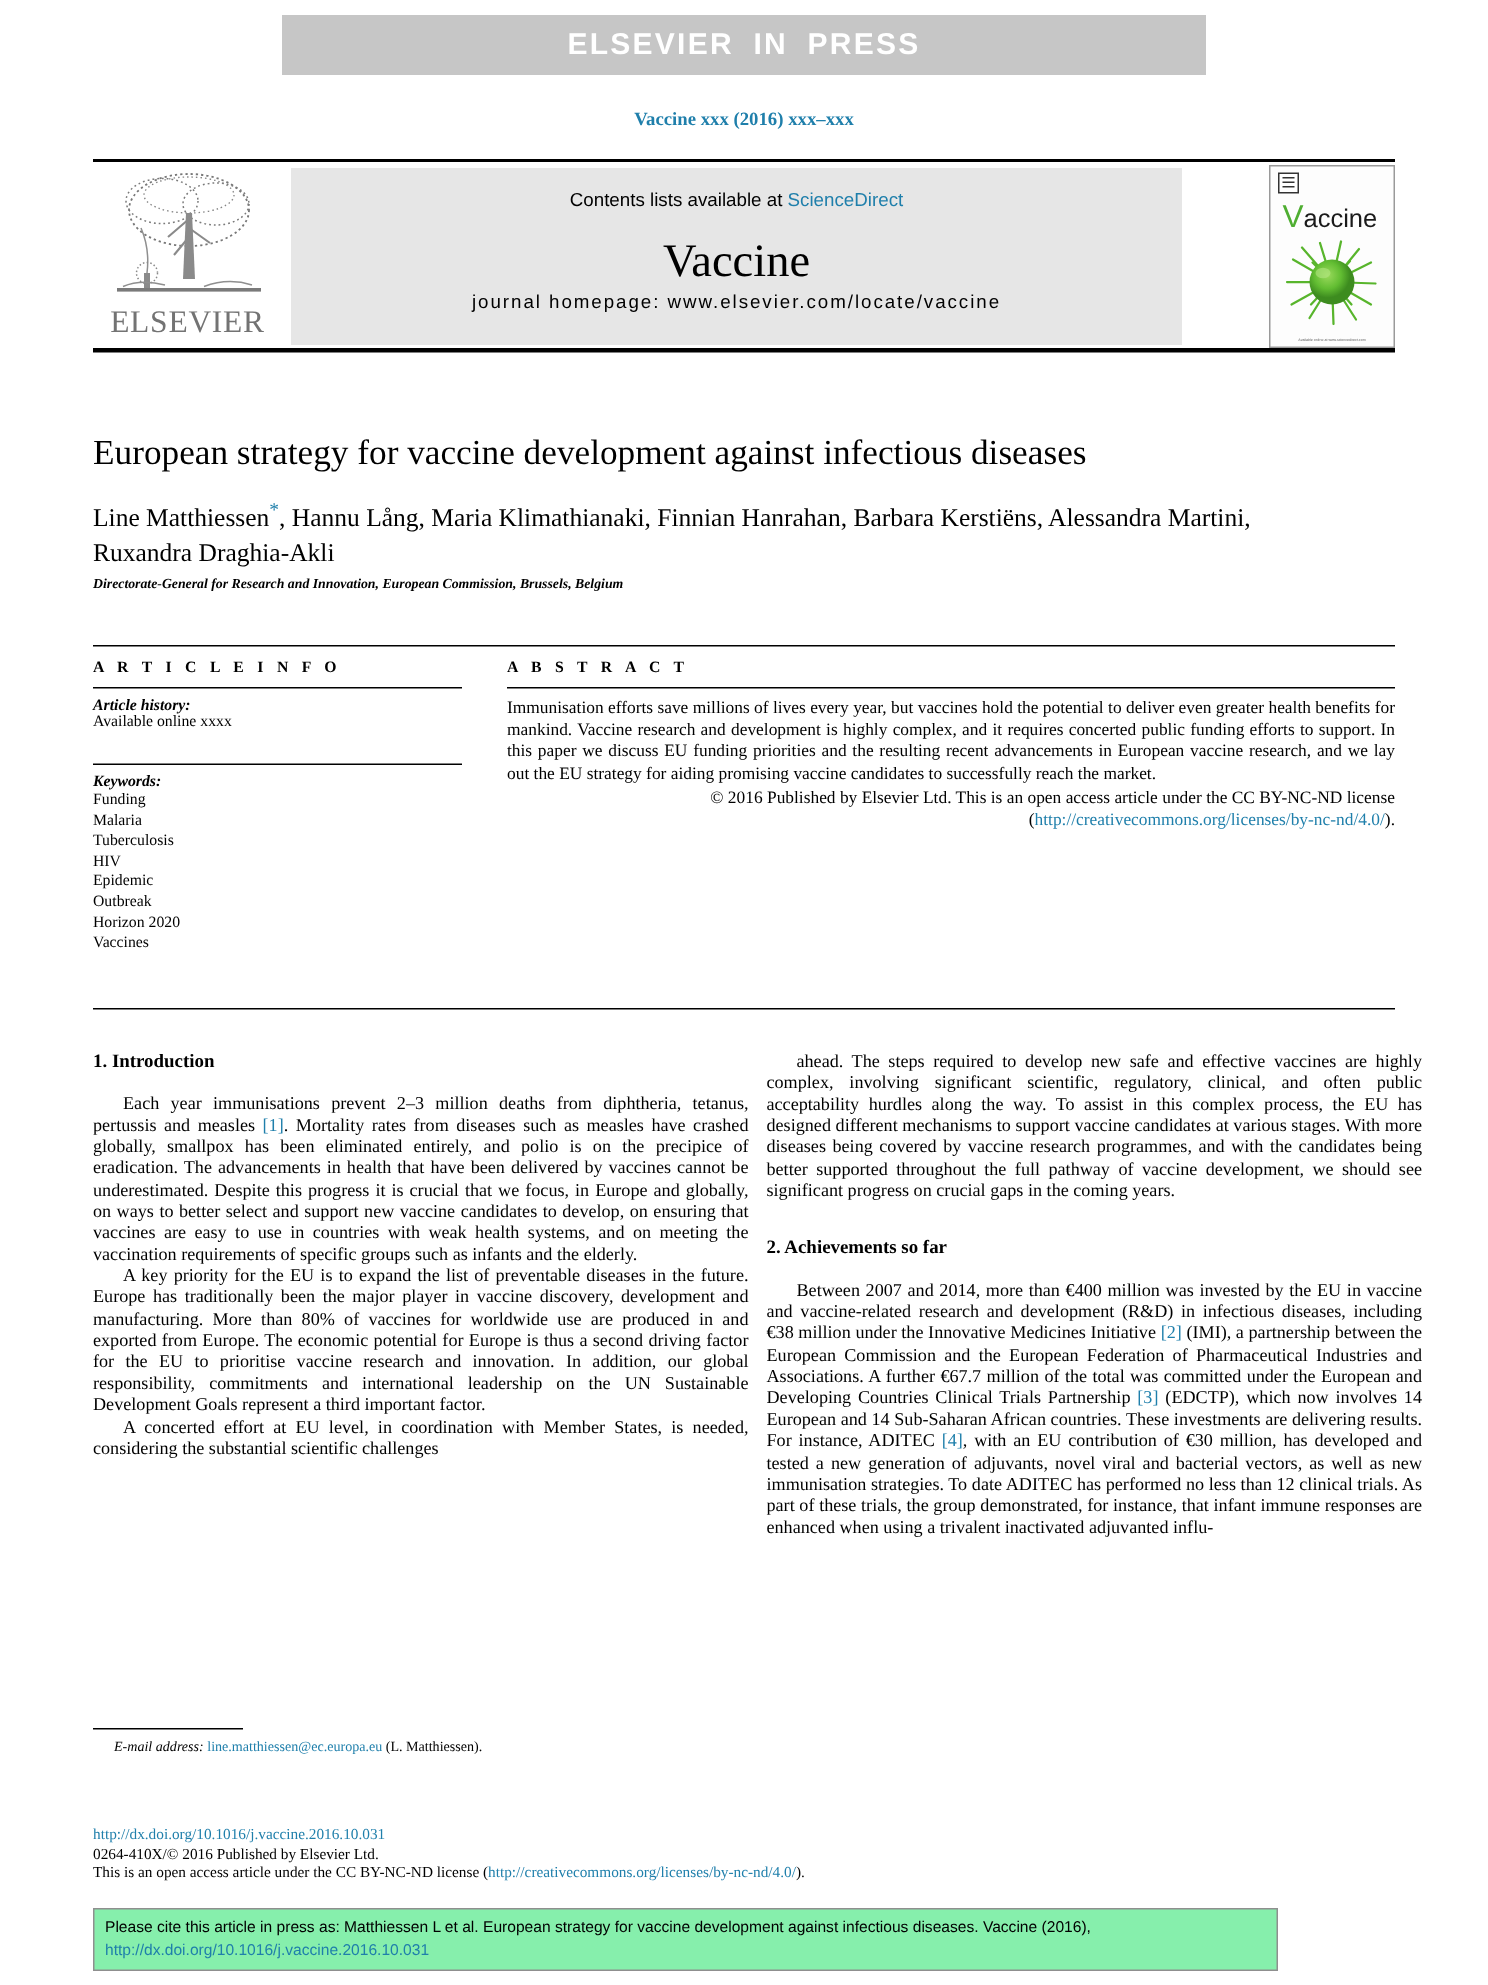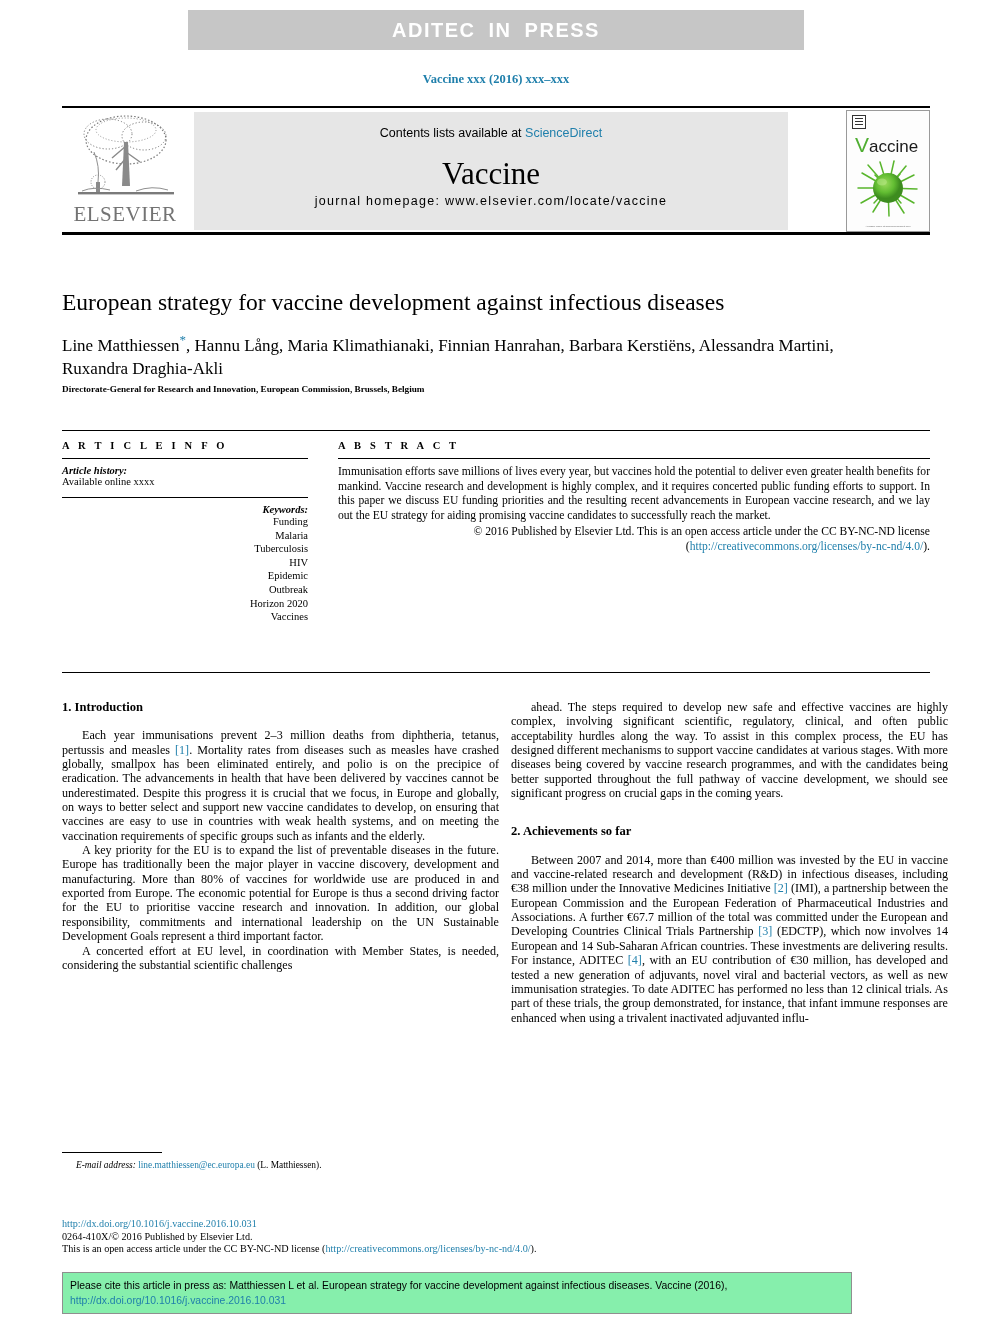--- a/index.html
+++ b/index.html
@@ -134,20 +134,21 @@
   .authors {
     position: absolute; left: 62px; top: 328px; width: 800px;
     font-family: "Liberation Serif", serif;
     font-size: 17px;
     line-height: 23px;
   }
   .authors .star { color: #1f7fab; font-size: 13px; vertical-align: super; }
   .affiliation {
     position: absolute; left: 62px; top: 384px; width: 868px;
     font-family: "Liberation Serif", serif;
+    font-style: italic;
     font-weight: bold;
     font-size: 9.2px;
   }
 
   
   .panel-rule-top {
     position: absolute; left: 62px; top: 430px; width: 868px; height: 1px; background: #000;
   }
   .panel-rule-bottom {
     position: absolute; left: 62px; top: 672px; width: 868px; height: 1px; background: #000;
@@ -164,21 +165,21 @@
   .thin-rule { height: 1px; background: #000; margin: 0 0 6px 0; }
   .info-label {
     font-family: "Liberation Serif", serif;
     font-style: italic; font-weight: bold;
     font-size: 10.5px;
   }
   .info-val {
     font-family: "Liberation Serif", serif;
     font-size: 10.5px;
   }
-  .kw-block { margin-top: 10px; text-align: right; }
+  .kw-block { margin-top: 22px; }
   .kw-item { font-family: "Liberation Serif", serif; font-size: 10.5px; line-height: 13.6px; }
   .abs-text {
     font-family: "Liberation Serif", serif;
     font-size: 11.6px;
     line-height: 14.6px;
     text-align: justify;
   }
   .abs-copy {
     font-family: "Liberation Serif", serif;
     font-size: 11.6px;
@@ -244,21 +245,21 @@
     font-size: 10.4px;
     line-height: 15px;
     padding: 5px 7px 0 7px;
     color: #000;
   }
 </style>
 </head>
 <body>
 
 <div class="aip-banner">
-  <span>ADITEC  IN  PRESS</span>
+  <span>ELSEVIER  IN  PRESS</span>
 </div>
 
 <div class="journal-ref">Vaccine xxx (2016) xxx–xxx</div>
 
 <div class="masthead">
   <div class="rule-top"></div>
 
   <div class="elsevier-block">
     <svg class="elsevier-tree" viewBox="0 0 108 90">
       <g fill="#6f6f6f">

